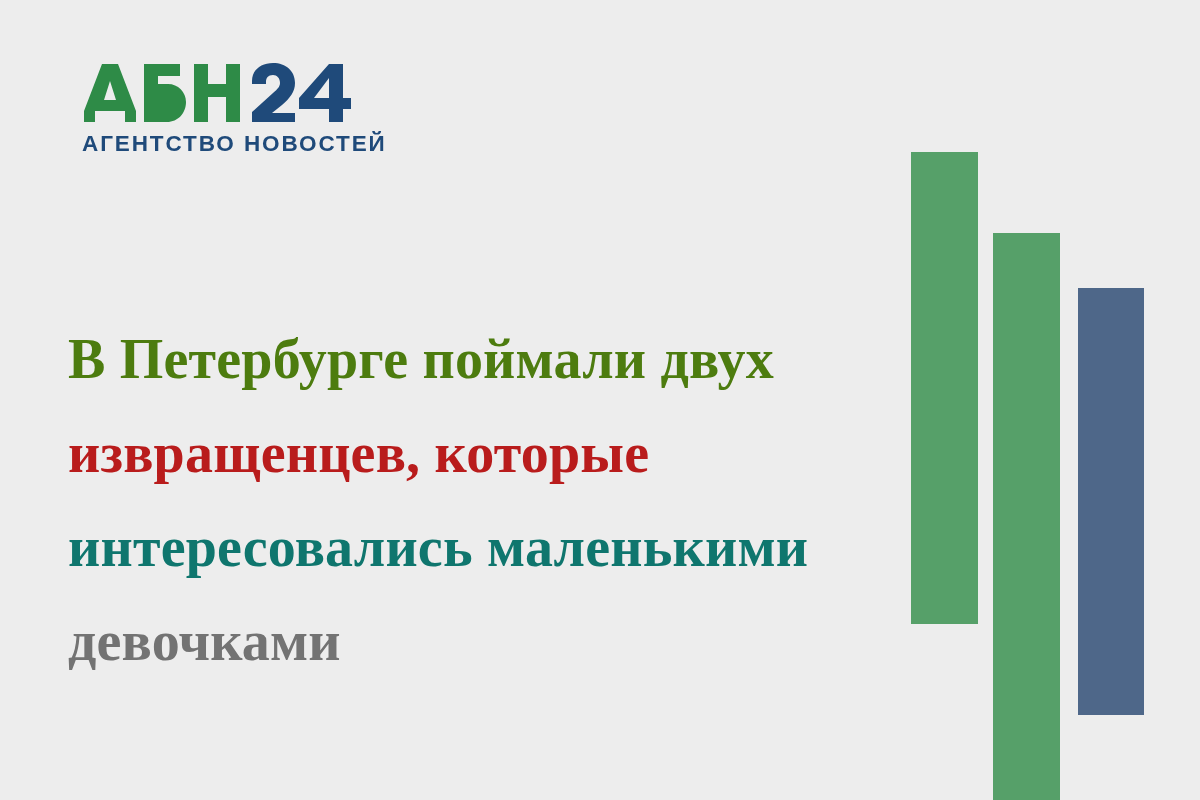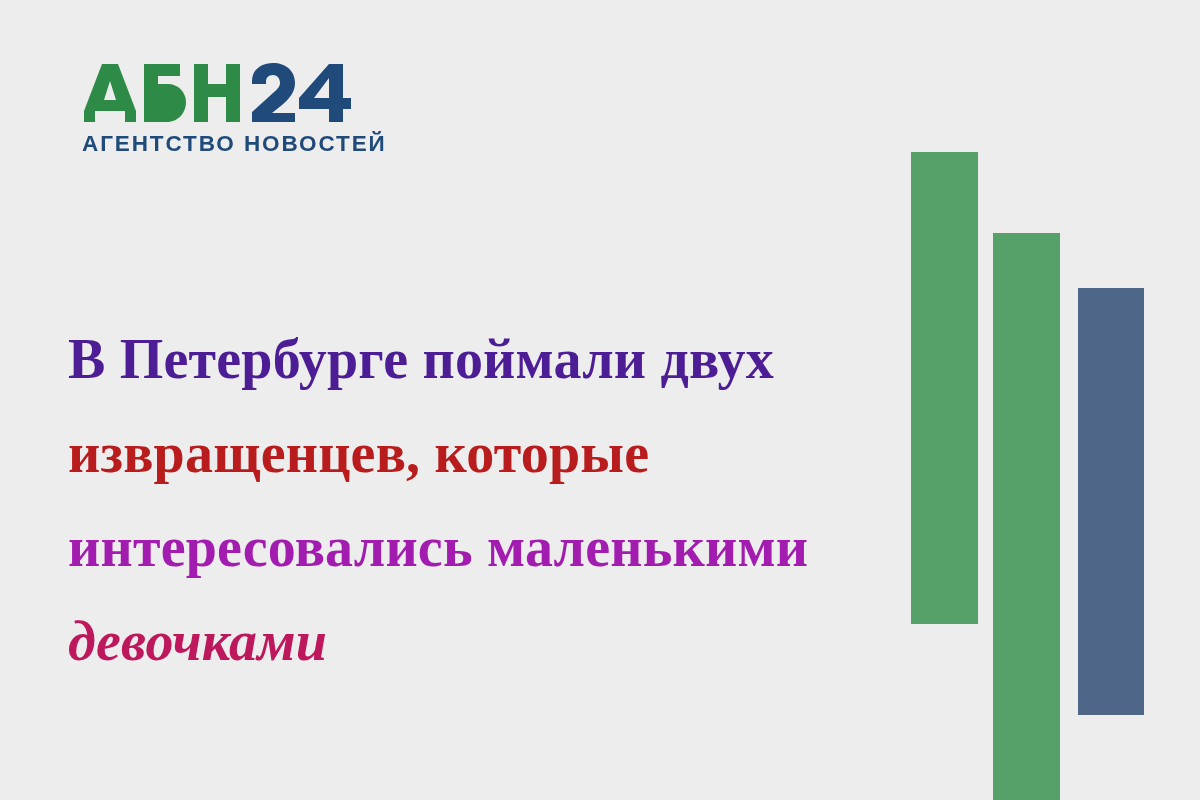--- a/index.html
+++ b/index.html
@@ -125,19 +125,19 @@
                L193 31 C198 27 200 24 200 21 C200 16 197 13 193 13
                C188 13 186 16 186 20 L186 22 L172 22 Z" fill="#1f4a7a"></path>
 
       <path d="M249 2 L263 2 L263 36 L271 36 L271 47 L263 47 L263 60 L249 60 L249 47 L219 47 L219 36 Z
                M234 36 L249 36 L249 16 Z" fill="#1f4a7a"></path>
     </svg>
     <span class="logo-tagline" style="color: rgb(31, 74, 122);">АГЕНТСТВО НОВОСТЕЙ</span>
   </div>
 
   <div class="headline">
-    <span class="headline-line" style="color: #4c1d95;">В Петербурге поймали двух</span>
+    <span class="headline-line" style="color: #4d7c0f;">В Петербурге поймали двух</span>
     <span class="headline-line" style="color: #b91c1c;">извращенцев, которые</span>
-    <span class="headline-line" style="color: #a21caf;">интересовались маленькими</span>
-    <span class="headline-line" style="color: #be185d; font-style: italic;">девочками</span>
+    <span class="headline-line" style="color: #0f766e;">интересовались маленькими</span>
+    <span class="headline-line" style="color: #737373;">девочками</span>
   </div>
 
 </div>
 
 </body></html>

